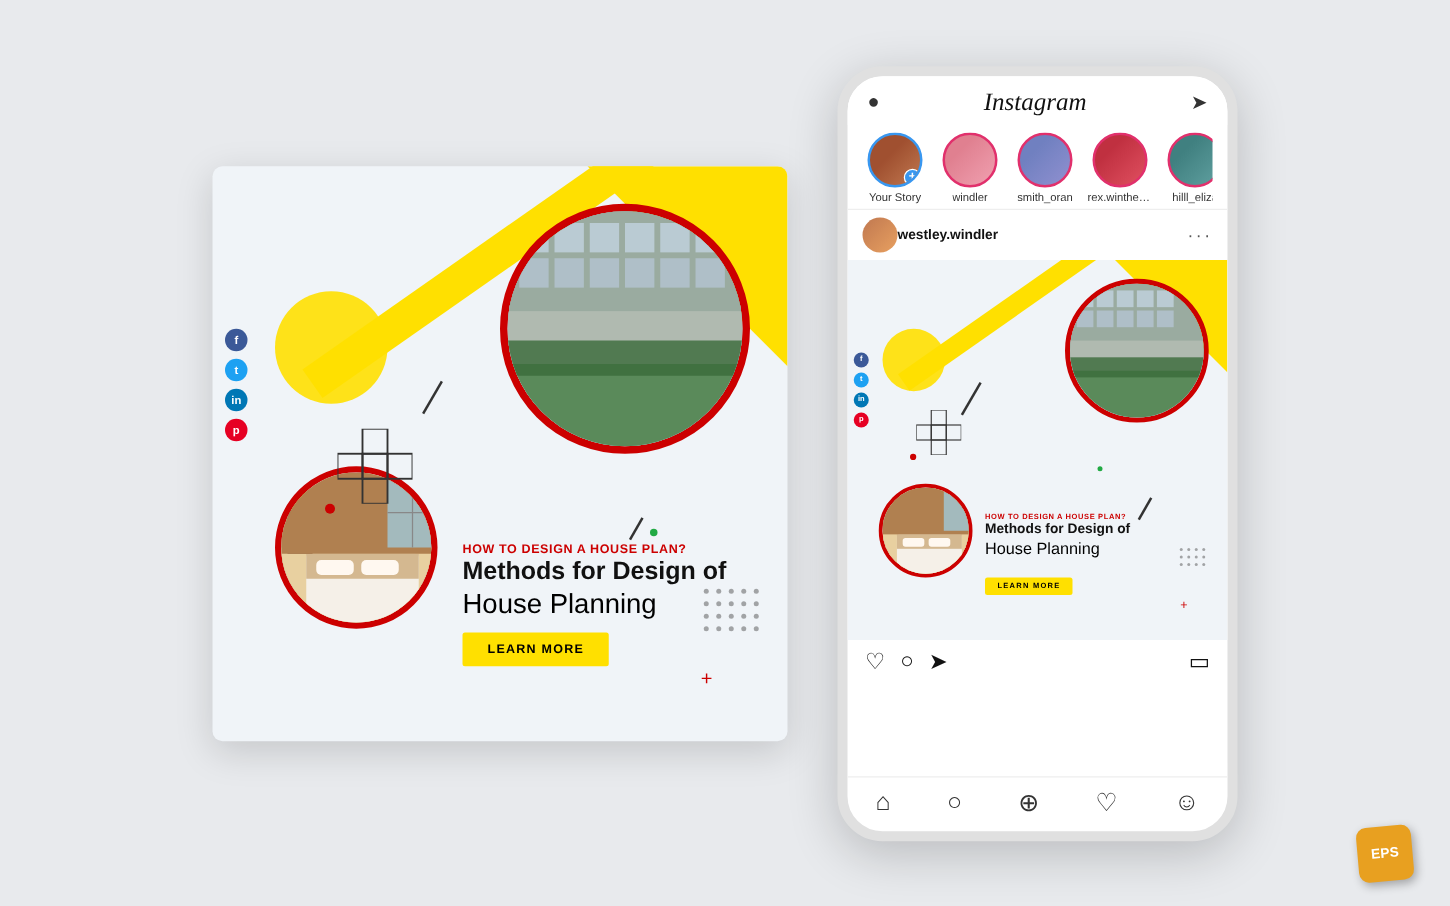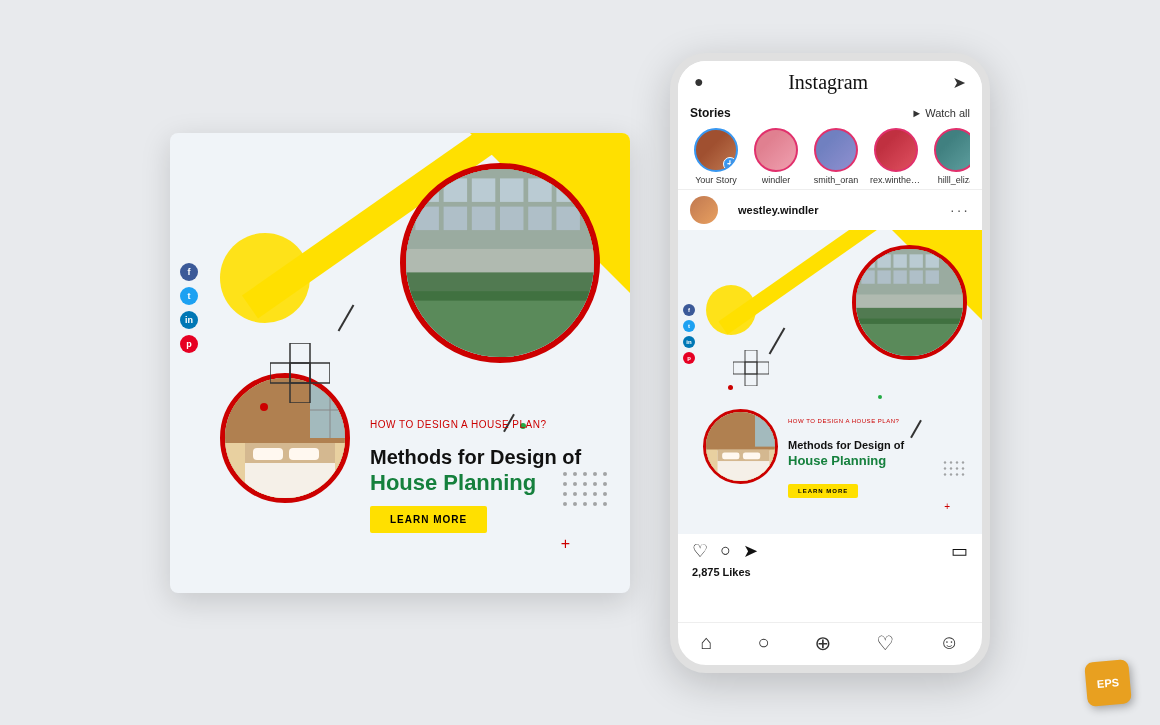--- a/index.html
+++ b/index.html
@@ -110,36 +110,36 @@
 
     
     .post-text {
       position: absolute;
       bottom: 60px; left: 200px;
       right: 20px;
     }
     .subtitle-red {
       color: #cc0000;
       font-size: 10px;
-      font-weight: 400;
+      font-weight: 700;
       letter-spacing: 0.5px;
       text-transform: uppercase;
-      margin-bottom: 15px;
+      margin-bottom: 0;
     }
     .title-black {
       color: #111;
       font-size: 20px;
       font-weight: 700;
       line-height: 1.2;
       margin-bottom: 2px;
     }
     .title-blue {
-      color: #15803d;
+      color: #000000;
       font-size: 22px;
-      font-weight: 700;
+      font-weight: 400;
       line-height: 1.1;
       margin-bottom: 10px;
     }
     .learn-btn {
       background: #FFE000;
       border: none;
       padding: 8px 20px;
       font-size: 10px;
       font-weight: 700;
       text-transform: uppercase;
@@ -204,20 +204,21 @@
     .ig-header {
       display: flex;
       align-items: center;
       justify-content: space-between;
       padding: 10px 16px 6px;
       background: #fff;
     }
     .ig-logo {
       font-family: 'Georgia', serif;
       font-size: 20px;
+      font-style: italic;
       color: #111;
     }
     .ig-icon { font-size: 16px; color: #333; }
 
     
     .stories-bar {
       padding: 6px 12px 4px;
       border-bottom: 1px solid #eee;
     }
     .stories-header {
@@ -265,21 +266,21 @@
     .av4 { background: linear-gradient(135deg, #c03040 30%, #e05060 100%); }
     .av5 { background: linear-gradient(135deg, #408080 30%, #60a0a0 100%); }
 
     
     .ph-post-header {
       display: flex;
       align-items: center;
       justify-content: space-between;
       padding: 6px 12px;
     }
-    .ph-user-row { display: flex; align-items: center; gap: 20px; text-align: center; }
+    .ph-user-row { display: flex; align-items: center; gap: 0; text-align: center; }
     .ph-avatar {
       width: 28px; height: 28px;
       border-radius: 50%;
       background: linear-gradient(135deg, #c07850, #e8a060);
     }
     .ph-username { font-size: 11px; font-weight: 600; color: #111; }
     .ph-dots { font-size: 14px; color: #555; letter-spacing: 2px; }
 
     
     .mini-post {
@@ -490,27 +491,20 @@
 
 <div class="phone-wrap">
 
   <div class="ig-header">
     <span class="ig-icon">●</span>
     <span class="ig-logo">Instagram</span>
     <span class="ig-icon">➤</span>
   </div>
 
   <div class="stories-bar">
-    <div class="stories-header">
-      <span class="stories-label">Stories</span>
-      <span class="watch-all">
-        <span>►</span>
-        <span>Watch all</span>
-      </span>
-    </div>
     <div class="stories-row">
       <div class="story-item">
         <div class="story-avatar your-story av1">
           <div class="your-story-plus">+</div>
         </div>
         <span class="story-name">Your Story</span>
       </div>
       <div class="story-item">
         <div class="story-avatar av2"></div>
         <span class="story-name">windler</span>
@@ -629,21 +623,20 @@
   </div>
 
   <div class="ph-actions">
     <div class="ph-left-actions">
       <span class="ph-action-icon">♡</span>
       <span class="ph-action-icon">○</span>
       <span class="ph-action-icon">➤</span>
     </div>
     <span class="ph-action-icon">▭</span>
   </div>
-  <div class="ph-likes">2,875 Likes</div>
 
   <div class="ph-bottom-nav">
     <span class="ph-nav-icon">⌂</span>
     <span class="ph-nav-icon">○</span>
     <span class="ph-nav-icon">⊕</span>
     <span class="ph-nav-icon">♡</span>
     <span class="ph-nav-icon">☺</span>
   </div>
 </div>
 

